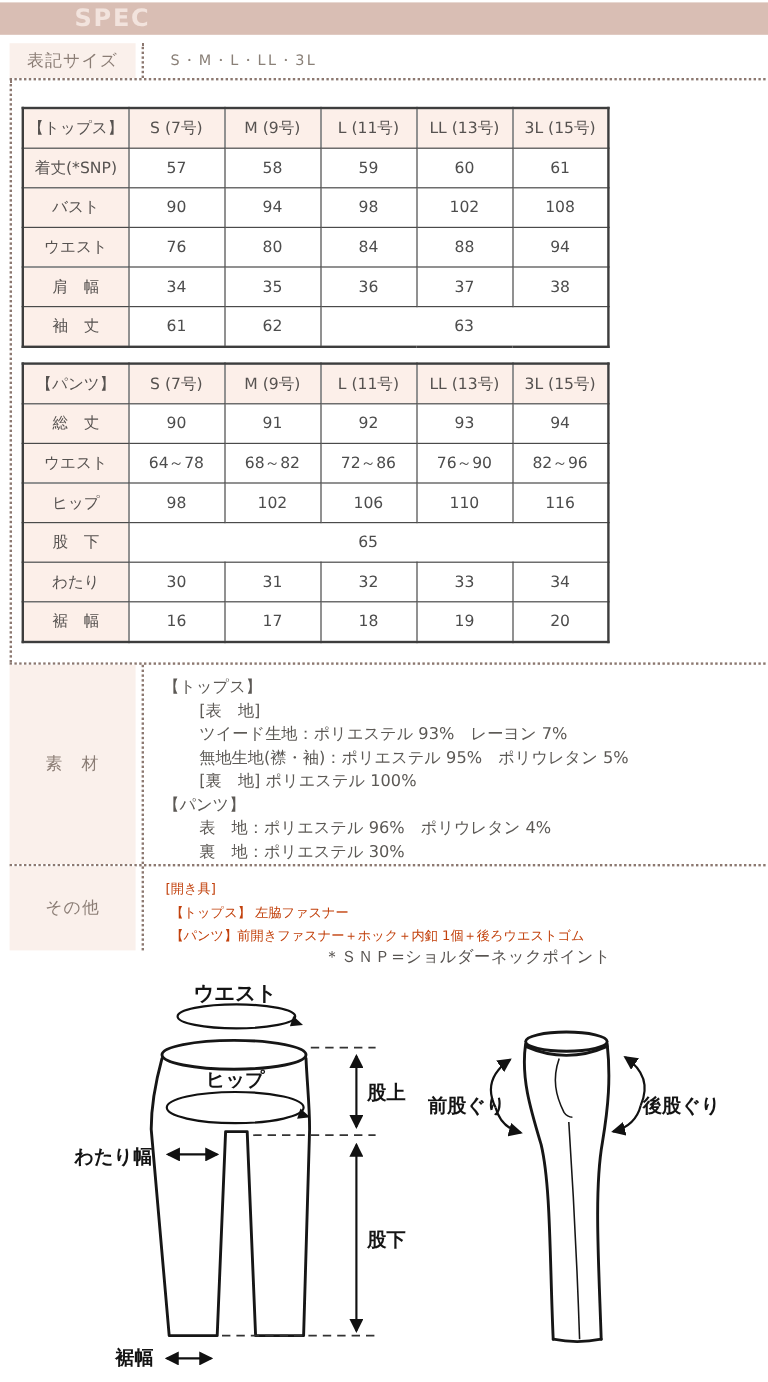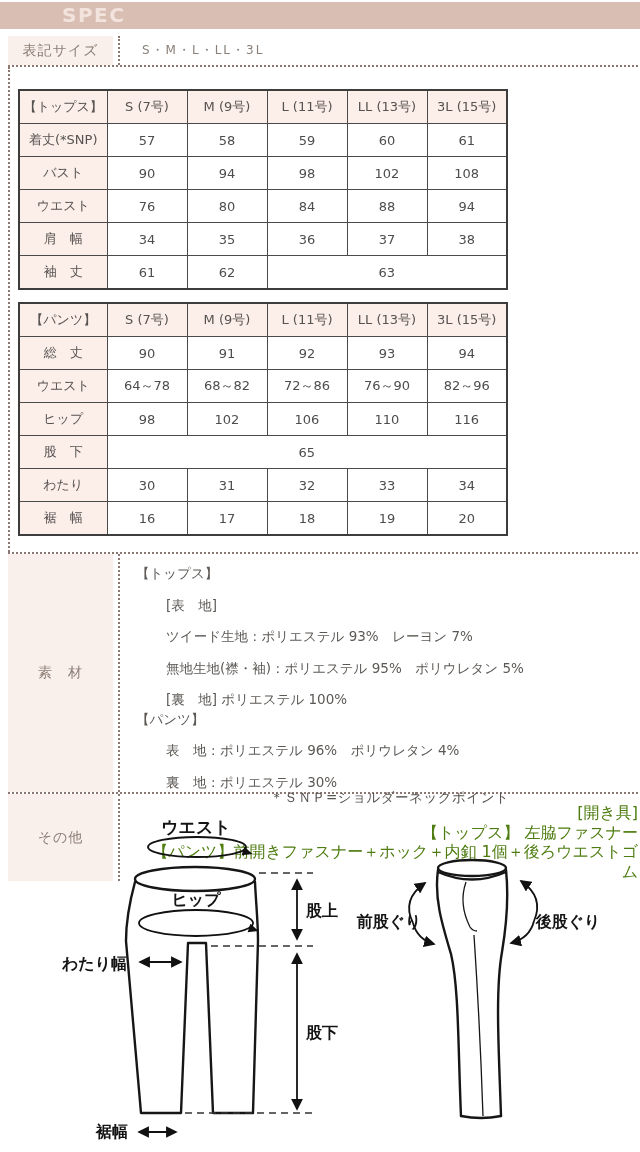--- a/index.html
+++ b/index.html
@@ -24,34 +24,34 @@
   }
   .content{flex:1;border-left:2px dotted #8c7870;box-sizing:border-box;}
   .sec-size{min-height:29px;text-align:center;}
   .sec-size .content{display:flex;align-items:center;padding-left:22px;
     color:#8a8078;font-size:12px;letter-spacing:2px;}
   .sec-measure{min-height:485px;}
   .sec-measure .content{padding-top:22px;}
   .sec-material{min-height:156px;}
   .sec-material .content{padding:10px 0 0 16px;font-size:13.5px;line-height:19.5px;color:#5c5955;}
   .sec-other{min-height:70px;}
-  .sec-other .content{padding:9px 0 0 10px;font-size:16px;line-height:19.5px;color:#4d7c0f;text-align:right;}
+  .sec-other .content{padding:9px 0 0 10px;font-size:11px;line-height:19.5px;color:#c2410c;}
   
   table.spec{border-collapse:collapse;margin:0 0 12px 8px;table-layout:fixed;}
   table.spec{border:2px solid #3d3d3d;}
   table.spec th,table.spec td{
     border:1px solid #4a4a4a;height:32px;text-align:center;vertical-align:middle;
     font-size:13px;font-weight:normal;color:#4d4d4d;padding:0;overflow:hidden;white-space:nowrap;
   }
   table.spec th{background:#fcefe9;color:#565250;}
   table.spec col.c0{width:88px;}
   table.spec col.cv{width:80px;}
   
   .m-h{margin-left:0;}
-  .m-sub{margin-left:30px;margin-top:12px;}
+  .m-sub{margin-left:30px;}
   .o-h{margin-left:8px;}
   .o-sub{margin-left:12px;}
   
   .note{position:absolute;top:789px;left:270px;font-size:13.5px;color:#575350;letter-spacing:0.5px;}
   
   .diagram{position:absolute;top:806px;left:0;}
   .diagram text{font-family:"DejaVu Sans","Liberation Sans",sans-serif;font-weight:bold;fill:#141414;}
   .outline{fill:none;stroke:#161616;stroke-width:2.4;stroke-linejoin:round;stroke-linecap:round;}
   .thin{fill:none;stroke:#161616;stroke-width:1.3;}
   .arrow{fill:none;stroke:#111;stroke-width:1.8;}

